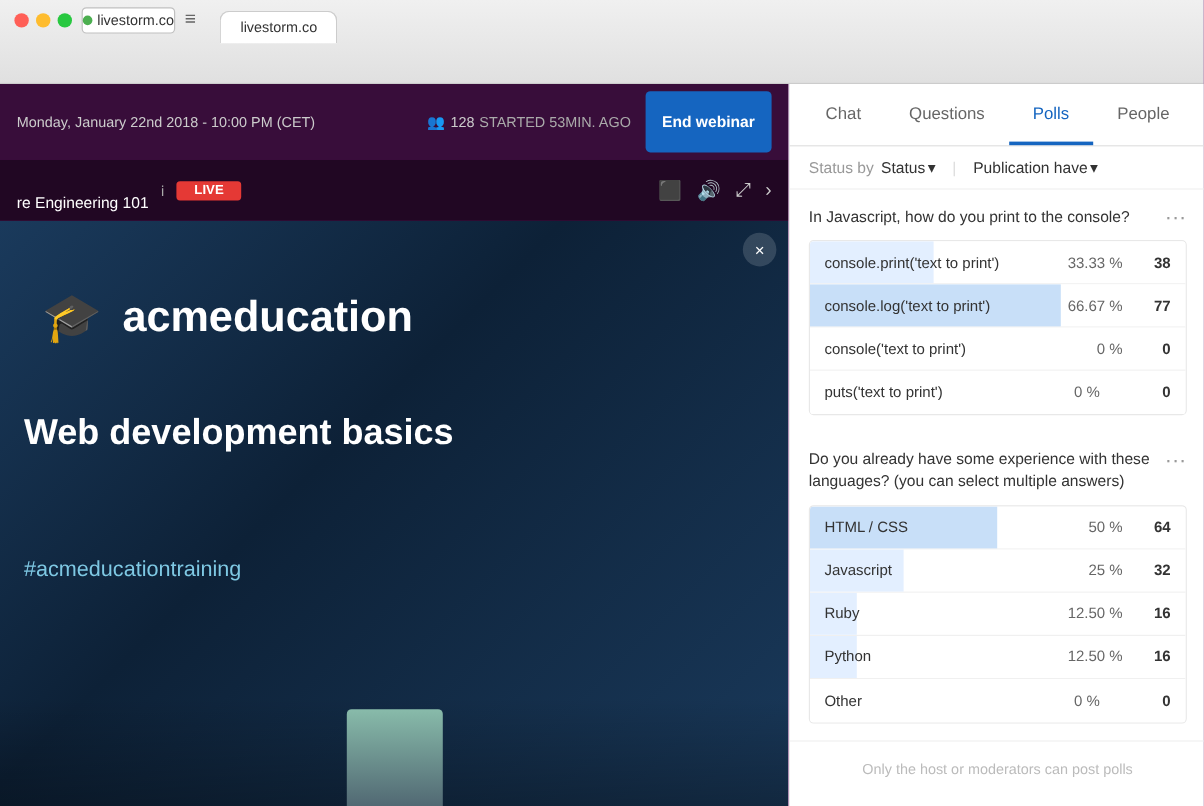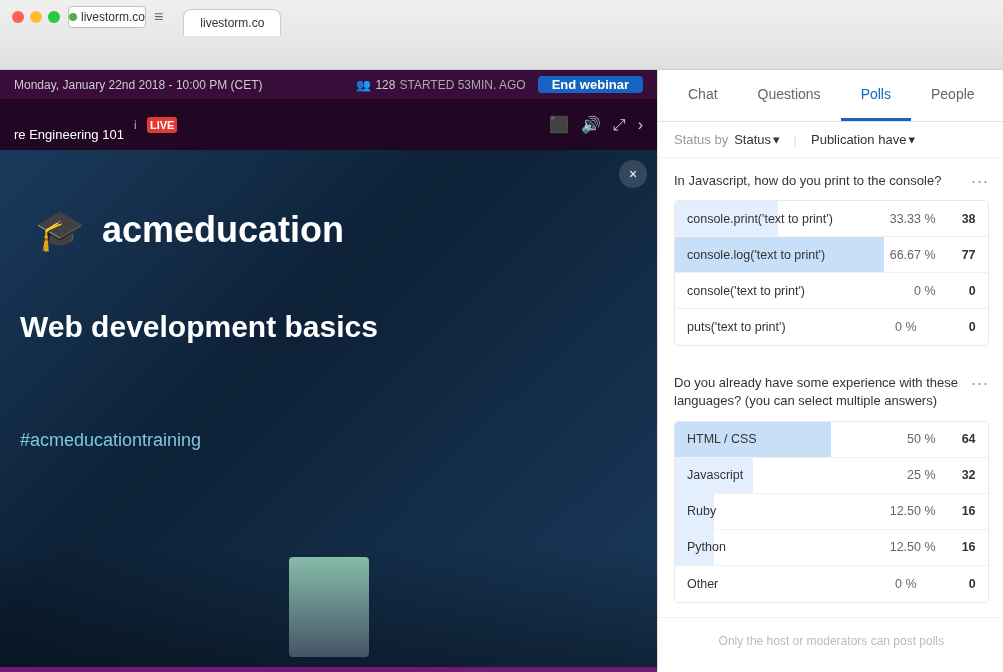--- a/index.html
+++ b/index.html
@@ -117,21 +117,21 @@
     }
     .info-icon {
       color: #aaa;
       font-size: 12px;
     }
     .live-badge {
       background: #e53935;
       color: white;
       font-size: 11px;
       font-weight: bold;
-      padding: 2px 3px;
+      padding: 2px 15px;
       border-radius: 3px;
     }
     .video-controls {
       display: flex;
       align-items: center;
       gap: 12px;
     }
     .control-btn {
       color: #ccc;
       font-size: 16px;
@@ -163,21 +163,21 @@
       font-size: 12px;
     }
     .started-text {
       color: #aaa;
       font-size: 12px;
     }
     .end-btn {
       background: #1565c0;
       color: white;
       border: none;
-      padding: 1px 14px;
+      padding: 18px 14px;
       border-radius: 4px;
       font-size: 13px;
       font-weight: 600;
       cursor: pointer;
     }
 
     .video-content {
       position: relative;
       width: 100%;
       height: calc(100% - 85px);

